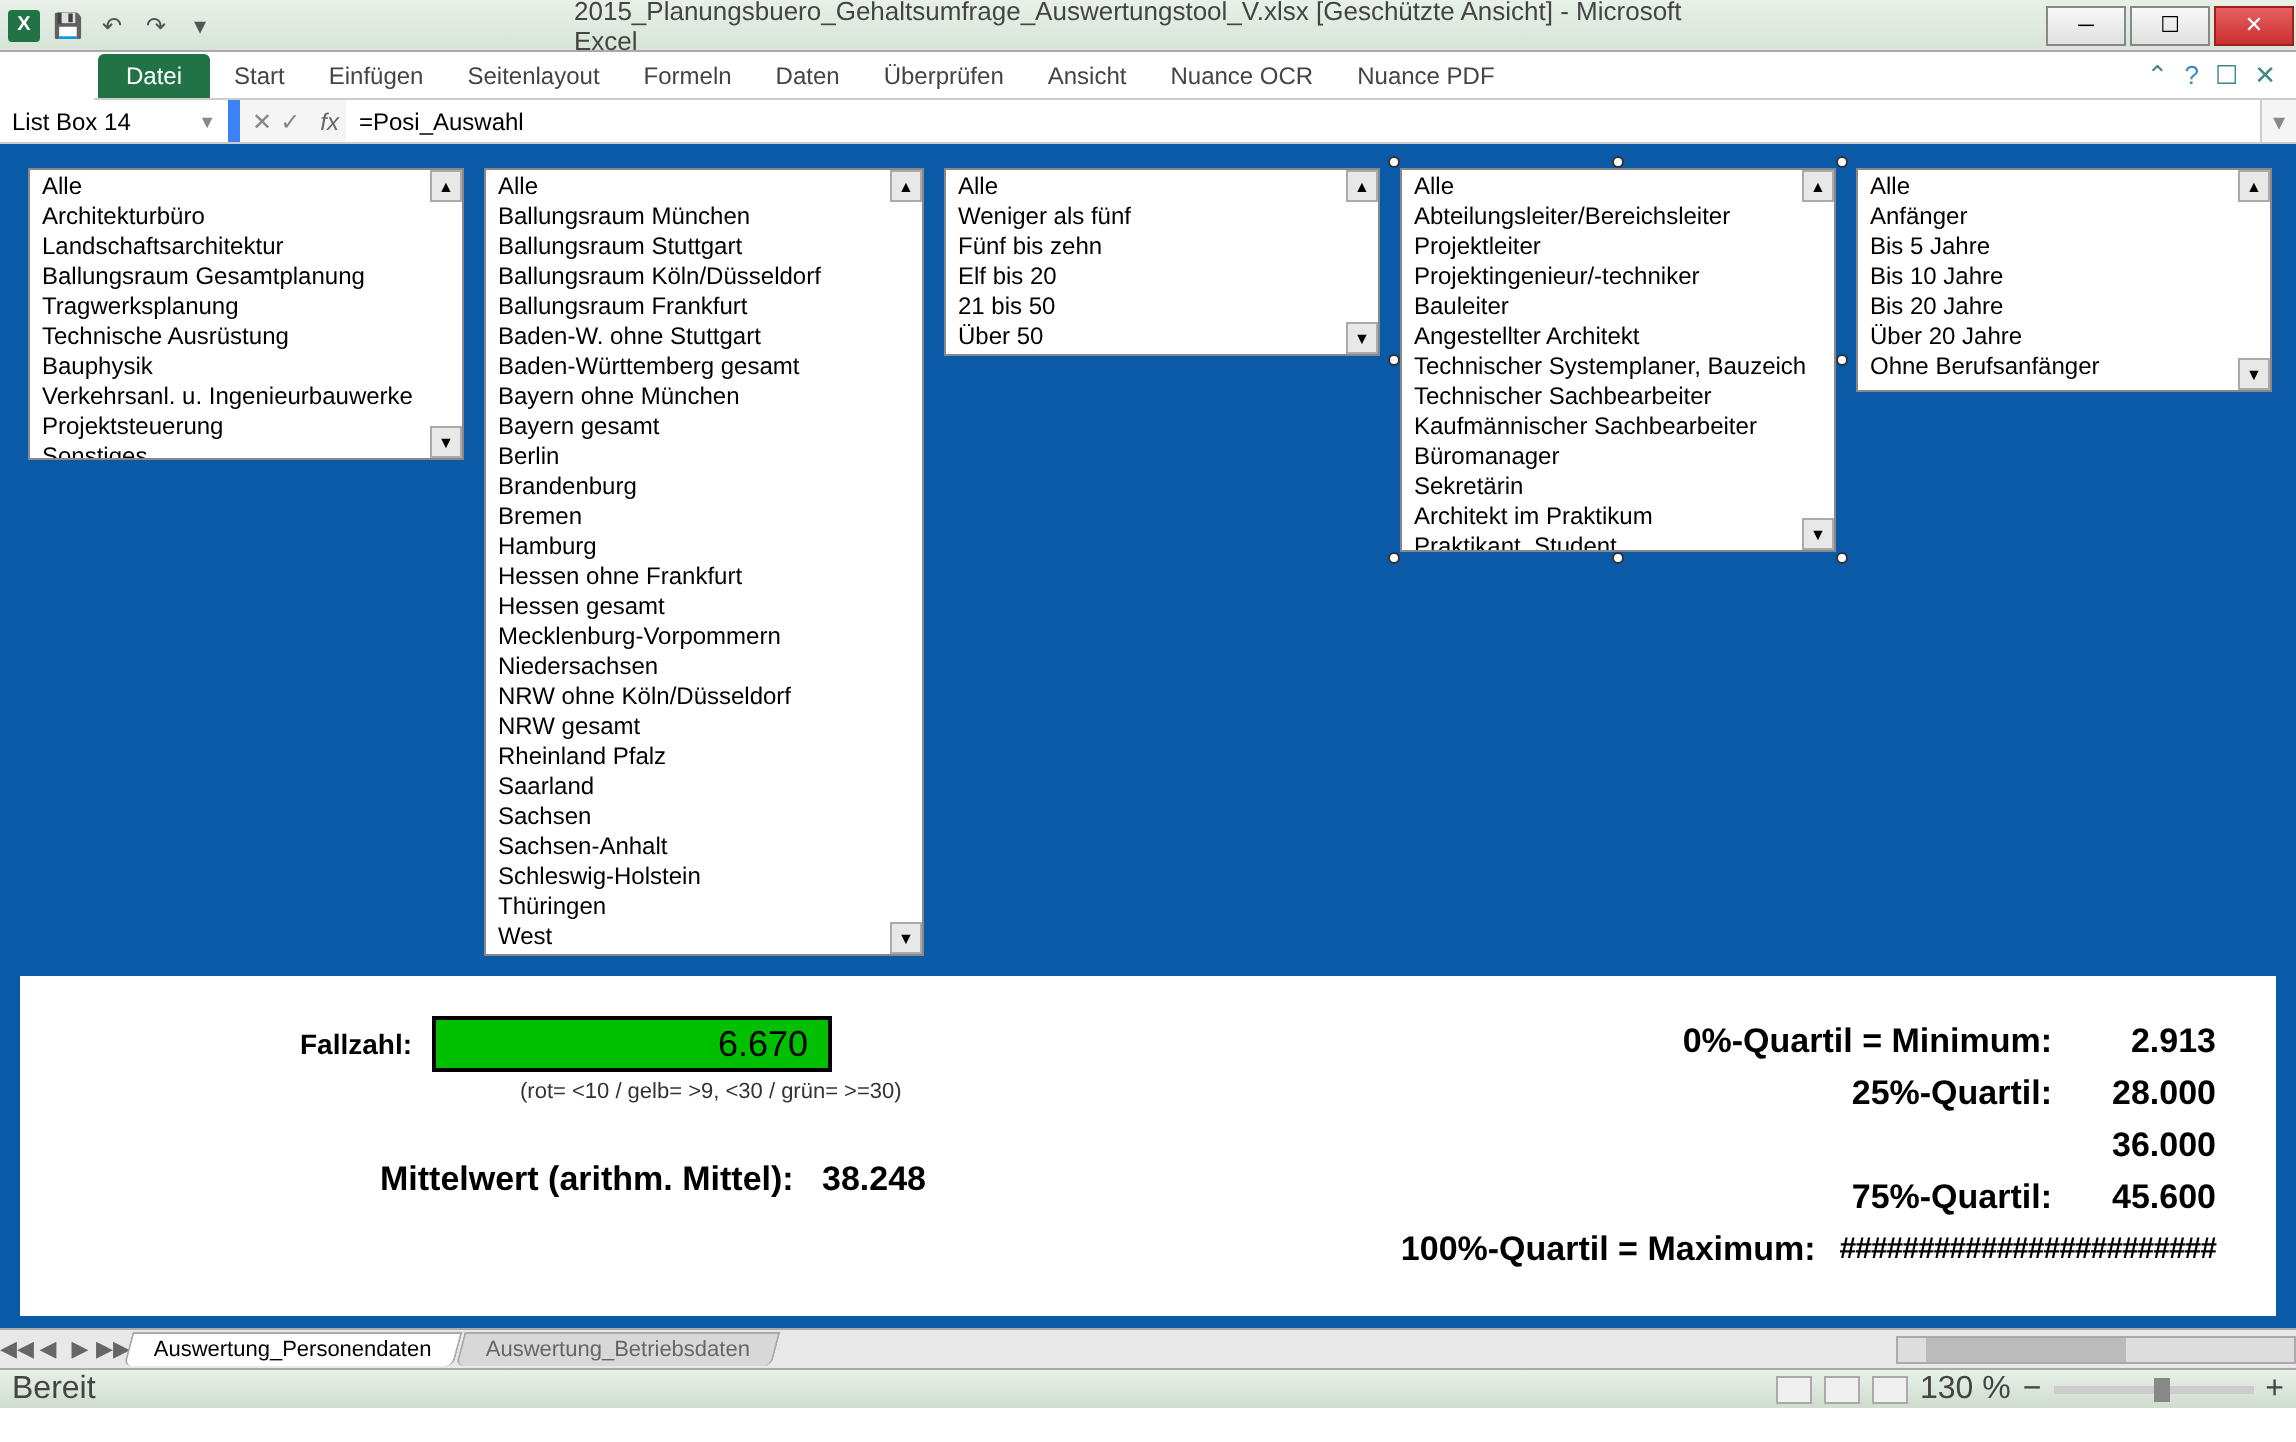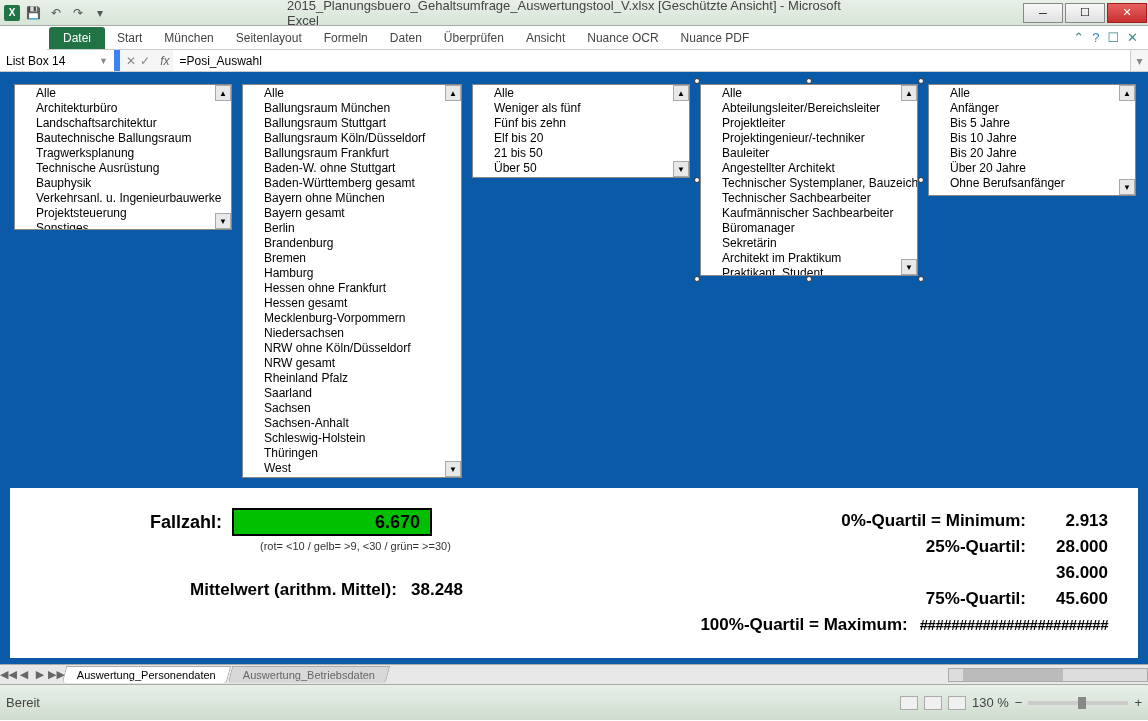--- a/index.html
+++ b/index.html
@@ -28,61 +28,61 @@
 .fbar .namebox .arrow { margin-left: auto; color: #888; font-size: 9px; }
 .fbar .fxbtns { display: flex; gap: 4px; padding: 0 6px; color: #888; }
 .fbar .fx { font-style: italic; color: #666; padding: 0 4px; }
 .fbar .formula { flex: 1; padding: 2px 6px; font-size: 12px; background: #fff; height: 100%; display: flex; align-items: center; }
 .fbar .expand { width: 18px; text-align: center; color: #888; border-left: 1px solid #ccc; height: 100%; display: flex; align-items: center; justify-content: center; cursor: pointer; }
 
 
 .sheet { position: relative; height: 592px; background: #0a5aa8; }
 
 .listbox { position: absolute; background: #fff; border: 1px solid #888; font-size: 12px; line-height: 15px; overflow: hidden; }
-.listbox .items { padding: 1px 19px; }
+.listbox .items { padding: 1px 4px; }
 .listbox .item { white-space: nowrap; cursor: pointer; padding: 0 2px; }
 .listbox .scrollup, .listbox .scrolldown { position: absolute; right: 0; width: 16px; height: 16px; background: #e8e8e8; border: 1px solid #aaa; display: flex; align-items: center; justify-content: center; font-size: 8px; cursor: pointer; }
 .listbox .scrollup { top: 0; }
 .listbox .scrolldown { bottom: 0; }
 
 .lb1 { left: 14px; top: 12px; width: 218px; height: 146px; }
 .lb2 { left: 242px; top: 12px; width: 220px; height: 394px; }
 .lb3 { left: 472px; top: 12px; width: 218px; height: 94px; }
 .lb4 { left: 700px; top: 12px; width: 218px; height: 192px; }
 .lb5 { left: 928px; top: 12px; width: 208px; height: 112px; }
 
 
 .handles { position: absolute; pointer-events: none; }
 .handle { position: absolute; width: 6px; height: 6px; background: #fff; border: 1px solid #333; border-radius: 50%; }
 
 
 .stats { position: absolute; left: 10px; right: 10px; bottom: 6px; top: 416px; background: #fff; padding: 20px 30px 10px 30px; }
 .stats .row1 { display: flex; align-items: flex-start; }
 .stats .fallzahl { display: flex; align-items: center; gap: 10px; margin-left: 110px; }
-.stats .fallzahl .lbl { font-size: 18px; font-weight: bold; }
-.stats .fallzahl .val { border: 2px solid #000; background: #00c000; width: 200px; height: 28px; display: flex; align-items: center; justify-content: flex-end; padding-right: 10px; font-size: 18px; font-weight: bold; }
+.stats .fallzahl .lbl { font-size: 14px; font-weight: bold; }
+.stats .fallzahl .val { border: 2px solid #000; background: #00c000; width: 200px; height: 28px; display: flex; align-items: center; justify-content: flex-end; padding-right: 10px; font-size: 18px; font-weight: normal; }
 .stats .legend { font-size: 11px; color: #333; margin-left: 220px; margin-top: 4px; }
 .stats .mittel { margin-left: 150px; margin-top: 28px; font-size: 17px; font-weight: bold; }
 .stats .quarts { position: absolute; right: 30px; top: 20px; text-align: right; font-size: 17px; font-weight: bold; line-height: 26px; }
 .stats .quarts .qrow { display: flex; justify-content: flex-end; gap: 12px; }
 .stats .quarts .qlbl { min-width: 220px; text-align: right; }
 .stats .quarts .qval { min-width: 70px; text-align: right; }
 .stats .quarts .qval.hash { font-size: 15px; letter-spacing: -0.5px; }
 
 
 .sheettabs { height: 20px; background: #e8e8e8; border-top: 1px solid #aaa; display: flex; align-items: center; font-size: 11px; }
 .sheettabs .navbtn { width: 16px; text-align: center; color: #666; cursor: pointer; }
 .sheettabs .stab { padding: 2px 12px; border: 1px solid #aaa; border-bottom: none; background: #fff; margin-right: 1px; cursor: pointer; border-radius: 0 0 4px 4px; transform: skewX(-15deg); }
 .sheettabs .stab span { display: inline-block; transform: skewX(15deg); }
 .sheettabs .stab.inactive { background: #d8d8d8; color: #666; }
 .sheettabs .scroll { margin-left: auto; width: 200px; height: 14px; background: #ddd; border: 1px solid #aaa; position: relative; }
 .sheettabs .scroll .thumb { position: absolute; left: 14px; width: 100px; top: 0; bottom: 0; background: #bbb; }
 
 
-.statusbar { height: 36px; background: linear-gradient(#e8f0e8,#d0dcd0); border-top: 1px solid #aaa; display: flex; align-items: center; font-size: 13px; padding: 0 6px; color: #444; }
+.statusbar { height: 20px; background: linear-gradient(#e8f0e8,#d0dcd0); border-top: 1px solid #aaa; display: flex; align-items: center; font-size: 16px; padding: 0 6px; color: #444; }
 .statusbar .right { margin-left: auto; display: flex; align-items: center; gap: 6px; }
 .statusbar .viewbtn { width: 18px; height: 14px; border: 1px solid #aaa; background: #f0f0f0; cursor: pointer; }
 .statusbar .slider { width: 100px; height: 4px; background: #ccc; position: relative; }
 .statusbar .slider .th { position: absolute; left: 50px; top: -4px; width: 8px; height: 12px; background: #888; }
 </style>
 </head>
 <body>
 
 <div class="titlebar">
   <div class="qat">
@@ -96,21 +96,21 @@
   <div class="winbtns">
     <div class="winbtn">─</div>
     <div class="winbtn">☐</div>
     <div class="winbtn close">✕</div>
   </div>
 </div>
 
 <div class="ribbon">
   <div class="tab file">Datei</div>
   <div class="tab">Start</div>
-  <div class="tab">München</div>
+  <div class="tab">Einfügen</div>
   <div class="tab">Seitenlayout</div>
   <div class="tab">Formeln</div>
   <div class="tab">Daten</div>
   <div class="tab">Überprüfen</div>
   <div class="tab">Ansicht</div>
   <div class="tab">Nuance OCR</div>
   <div class="tab">Nuance PDF</div>
   <div class="right">
     <span>⌃</span>
     <span style="color:#3a8ac8">?</span>
@@ -133,21 +133,21 @@
   <div class="expand">▾</div>
 </div>
 
 <div class="sheet">
 
   <div class="listbox lb1">
     <div class="items" id="lb1-items">
         <div class="item">Alle</div>
         <div class="item">Architekturbüro</div>
         <div class="item">Landschaftsarchitektur</div>
-        <div class="item">Bautechnische Ballungsraum</div>
+        <div class="item">Ballungsraum Gesamtplanung</div>
         <div class="item">Tragwerksplanung</div>
         <div class="item">Technische Ausrüstung</div>
         <div class="item">Bauphysik</div>
         <div class="item">Verkehrsanl. u. Ingenieurbauwerke</div>
         <div class="item">Projektsteuerung</div>
         <div class="item">Sonstiges</div>
       </div>
     <div class="scrollup">▲</div>
     <div class="scrolldown">▼</div>
   </div>

